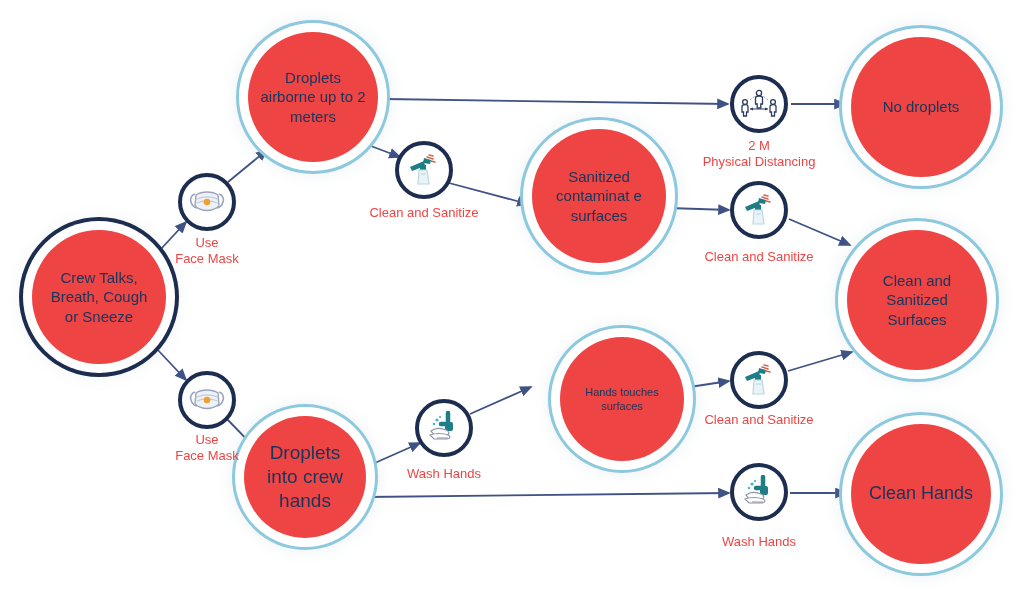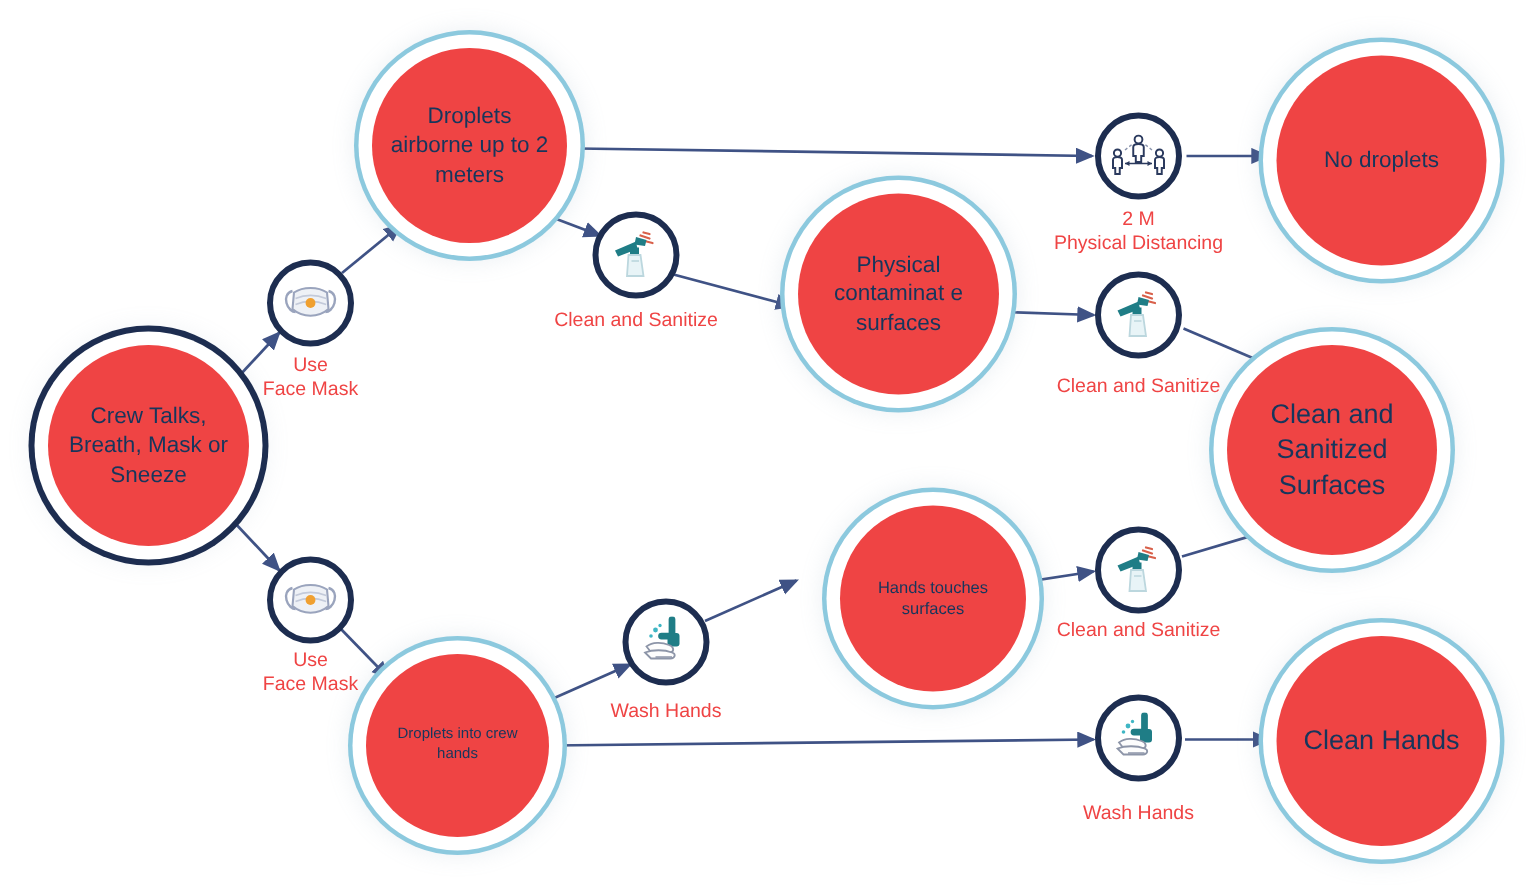--- a/index.html
+++ b/index.html
@@ -110,38 +110,38 @@
         <line x1="470" y1="414" x2="531" y2="387"></line>
         <line x1="670" y1="390" x2="729" y2="381"></line>
         <line x1="788" y1="371" x2="852" y2="352"></line>
         <line x1="368" y1="497" x2="729" y2="493"></line>
         <line x1="790" y1="493" x2="846" y2="493"></line>
       </g>
   </svg>
 
   <div id="node-layer">
       <div class="node ring-dark" style="width: 134px; height: 134px; left: 32px; top: 230px; font-size: 15px;">
-        <span class="node-label">Crew Talks, Breath, Mask or Sneeze</span>
+        <span class="node-label">Crew Talks, Breath, Cough or Sneeze</span>
       </div>
       <div class="node ring-light" style="width: 130px; height: 130px; left: 248px; top: 32px; font-size: 15px;">
         <span class="node-label">Droplets airborne up to 2 meters</span>
       </div>
       <div class="node ring-light" style="width: 134px; height: 134px; left: 532px; top: 129px; font-size: 15px;">
-        <span class="node-label">Physical contaminat e surfaces</span>
+        <span class="node-label">Sanitized contaminat e surfaces</span>
       </div>
       <div class="node ring-light" style="width: 140px; height: 140px; left: 851px; top: 37px; font-size: 15px;">
         <span class="node-label">No droplets</span>
       </div>
-      <div class="node ring-light" style="width: 140px; height: 140px; left: 818px; top: 230px; font-size: 18px;">
+      <div class="node ring-light" style="width: 140px; height: 140px; left: 847px; top: 230px; font-size: 15px;">
         <span class="node-label">Clean and Sanitized Surfaces</span>
       </div>
       <div class="node ring-light" style="width: 140px; height: 140px; left: 851px; top: 424px; font-size: 18px;">
         <span class="node-label">Clean Hands</span>
       </div>
-      <div class="node ring-light" style="width: 122px; height: 122px; left: 244px; top: 436px; font-size: 10px;">
+      <div class="node ring-light" style="width: 122px; height: 122px; left: 244px; top: 416px; font-size: 19px;">
         <span class="node-label">Droplets into crew hands</span>
       </div>
       <div class="node ring-light" style="width: 124px; height: 124px; left: 560px; top: 337px; font-size: 11px;">
         <span class="node-label">Hands touches surfaces</span>
       </div>
     </div>
 
   <div id="badge-layer">
       <div class="badge" style="left: 178px; top: 173px;">
         <span>

